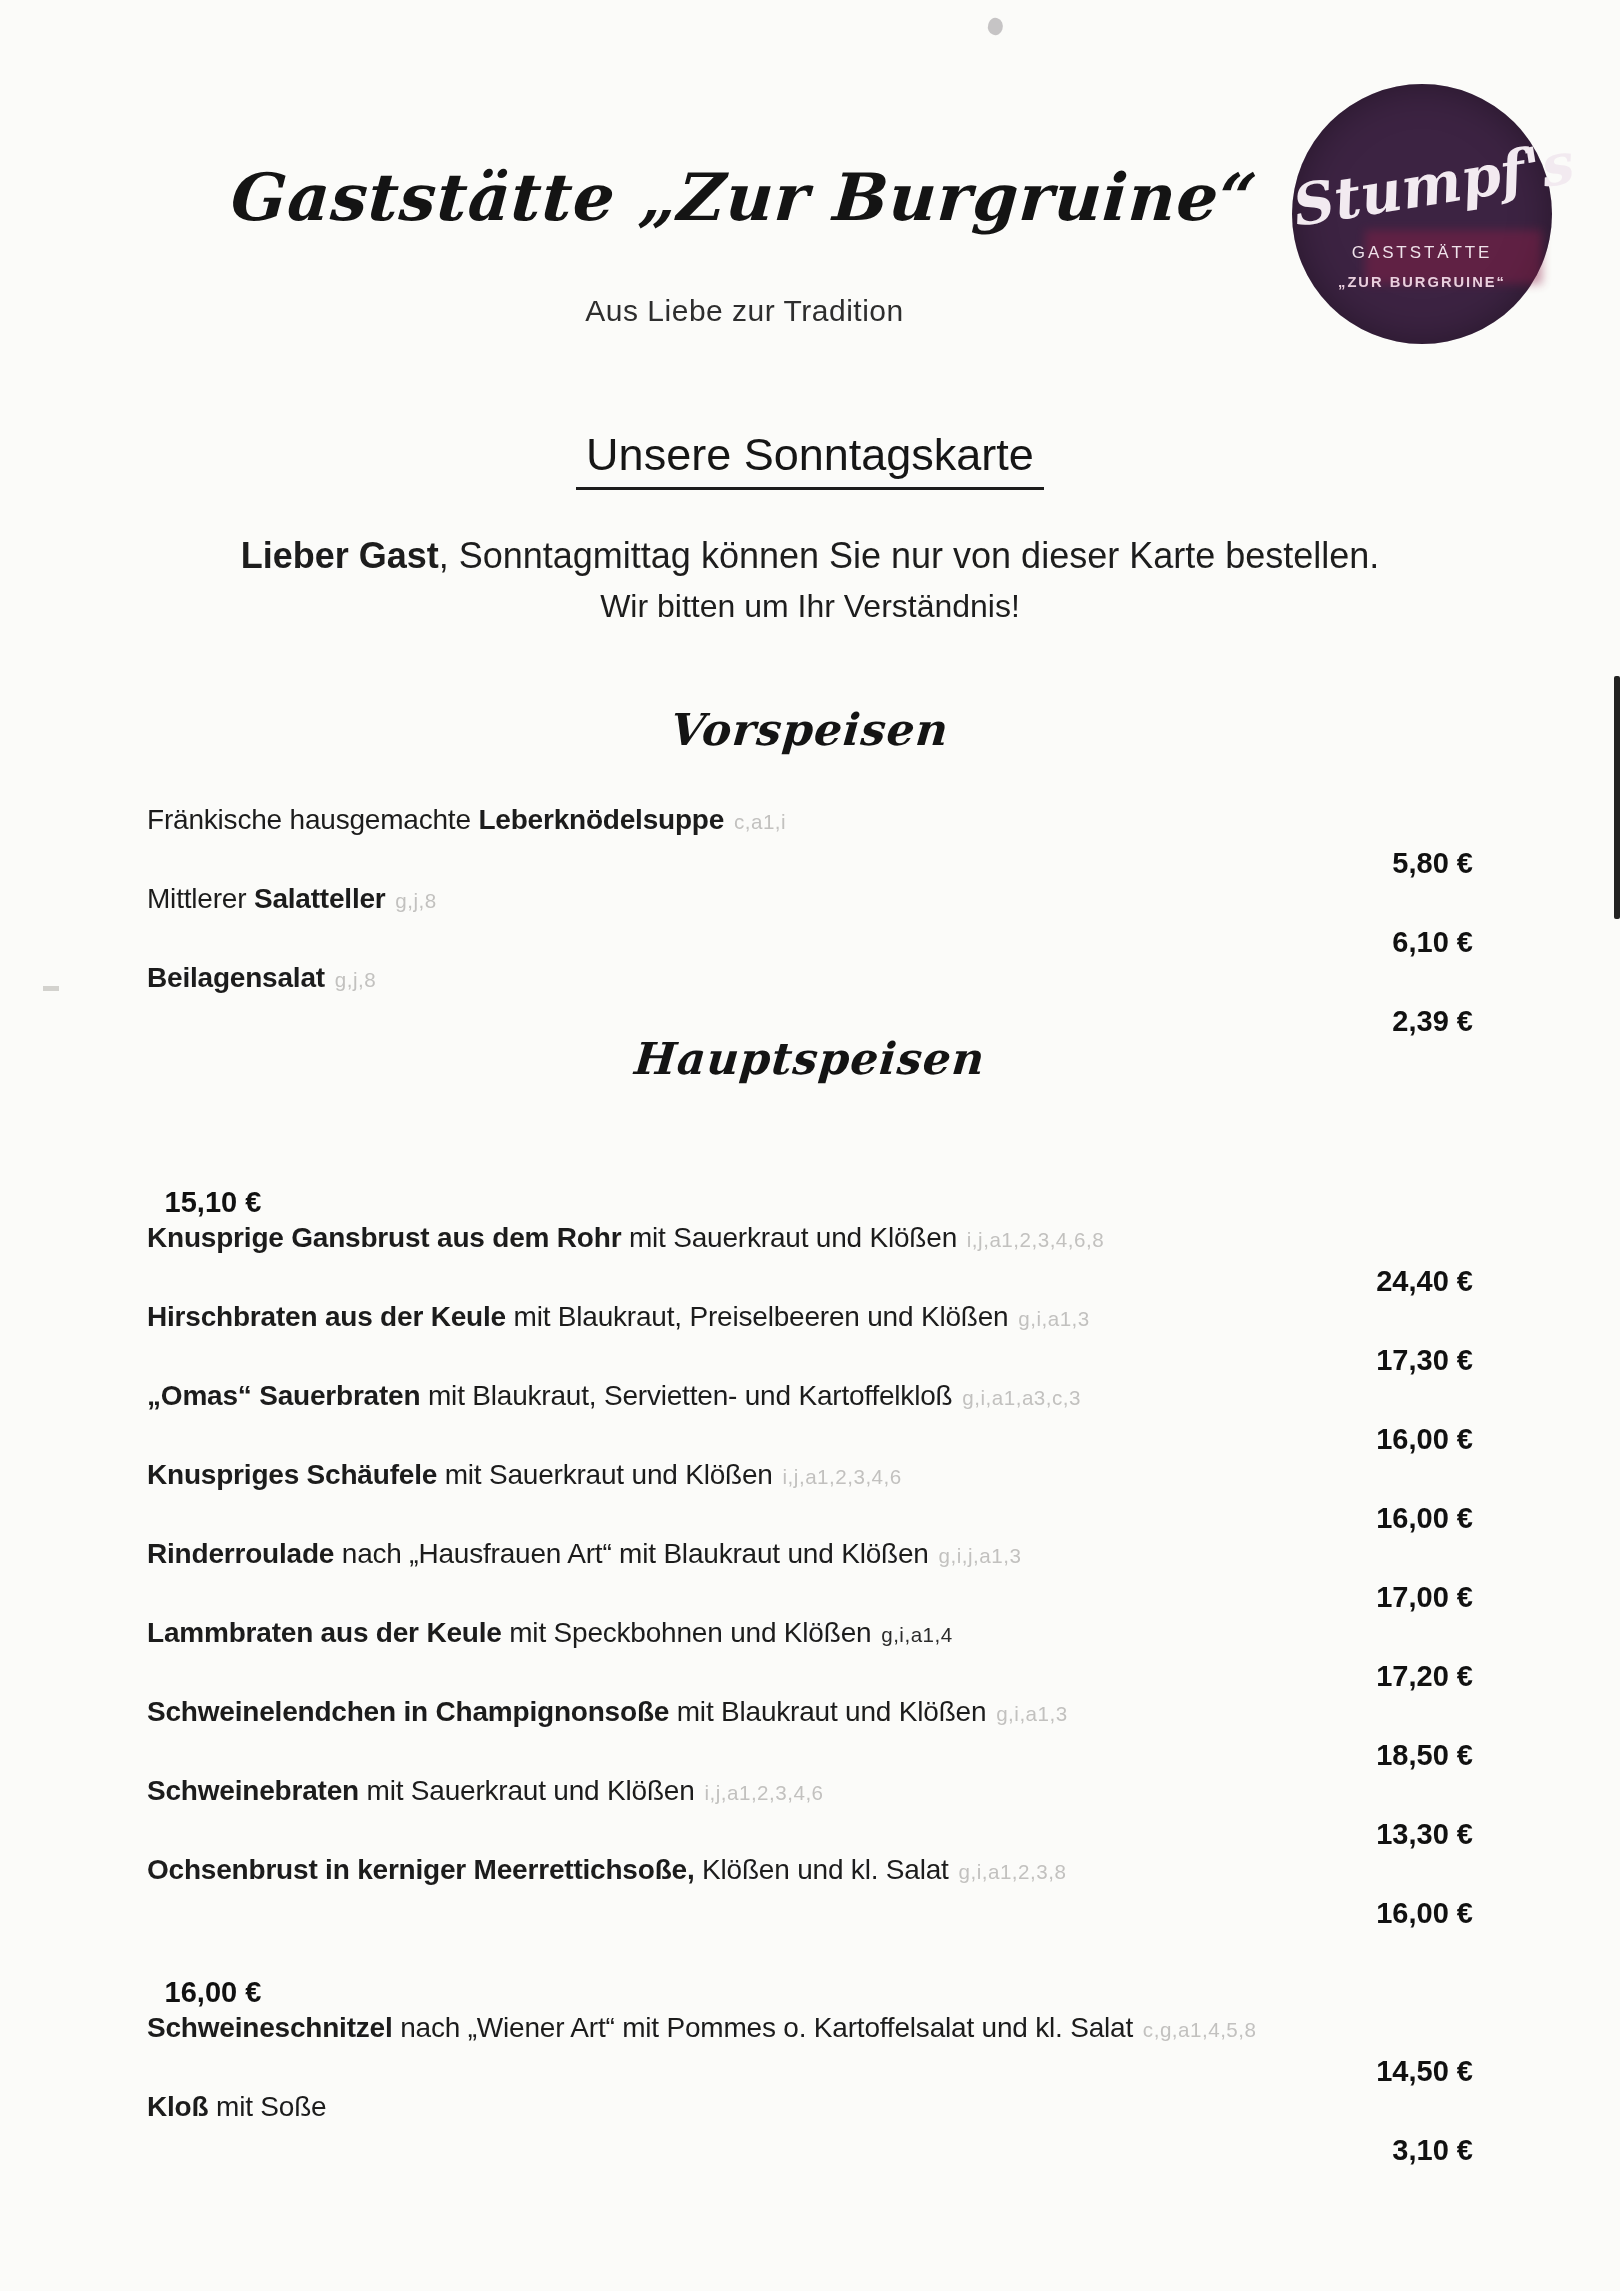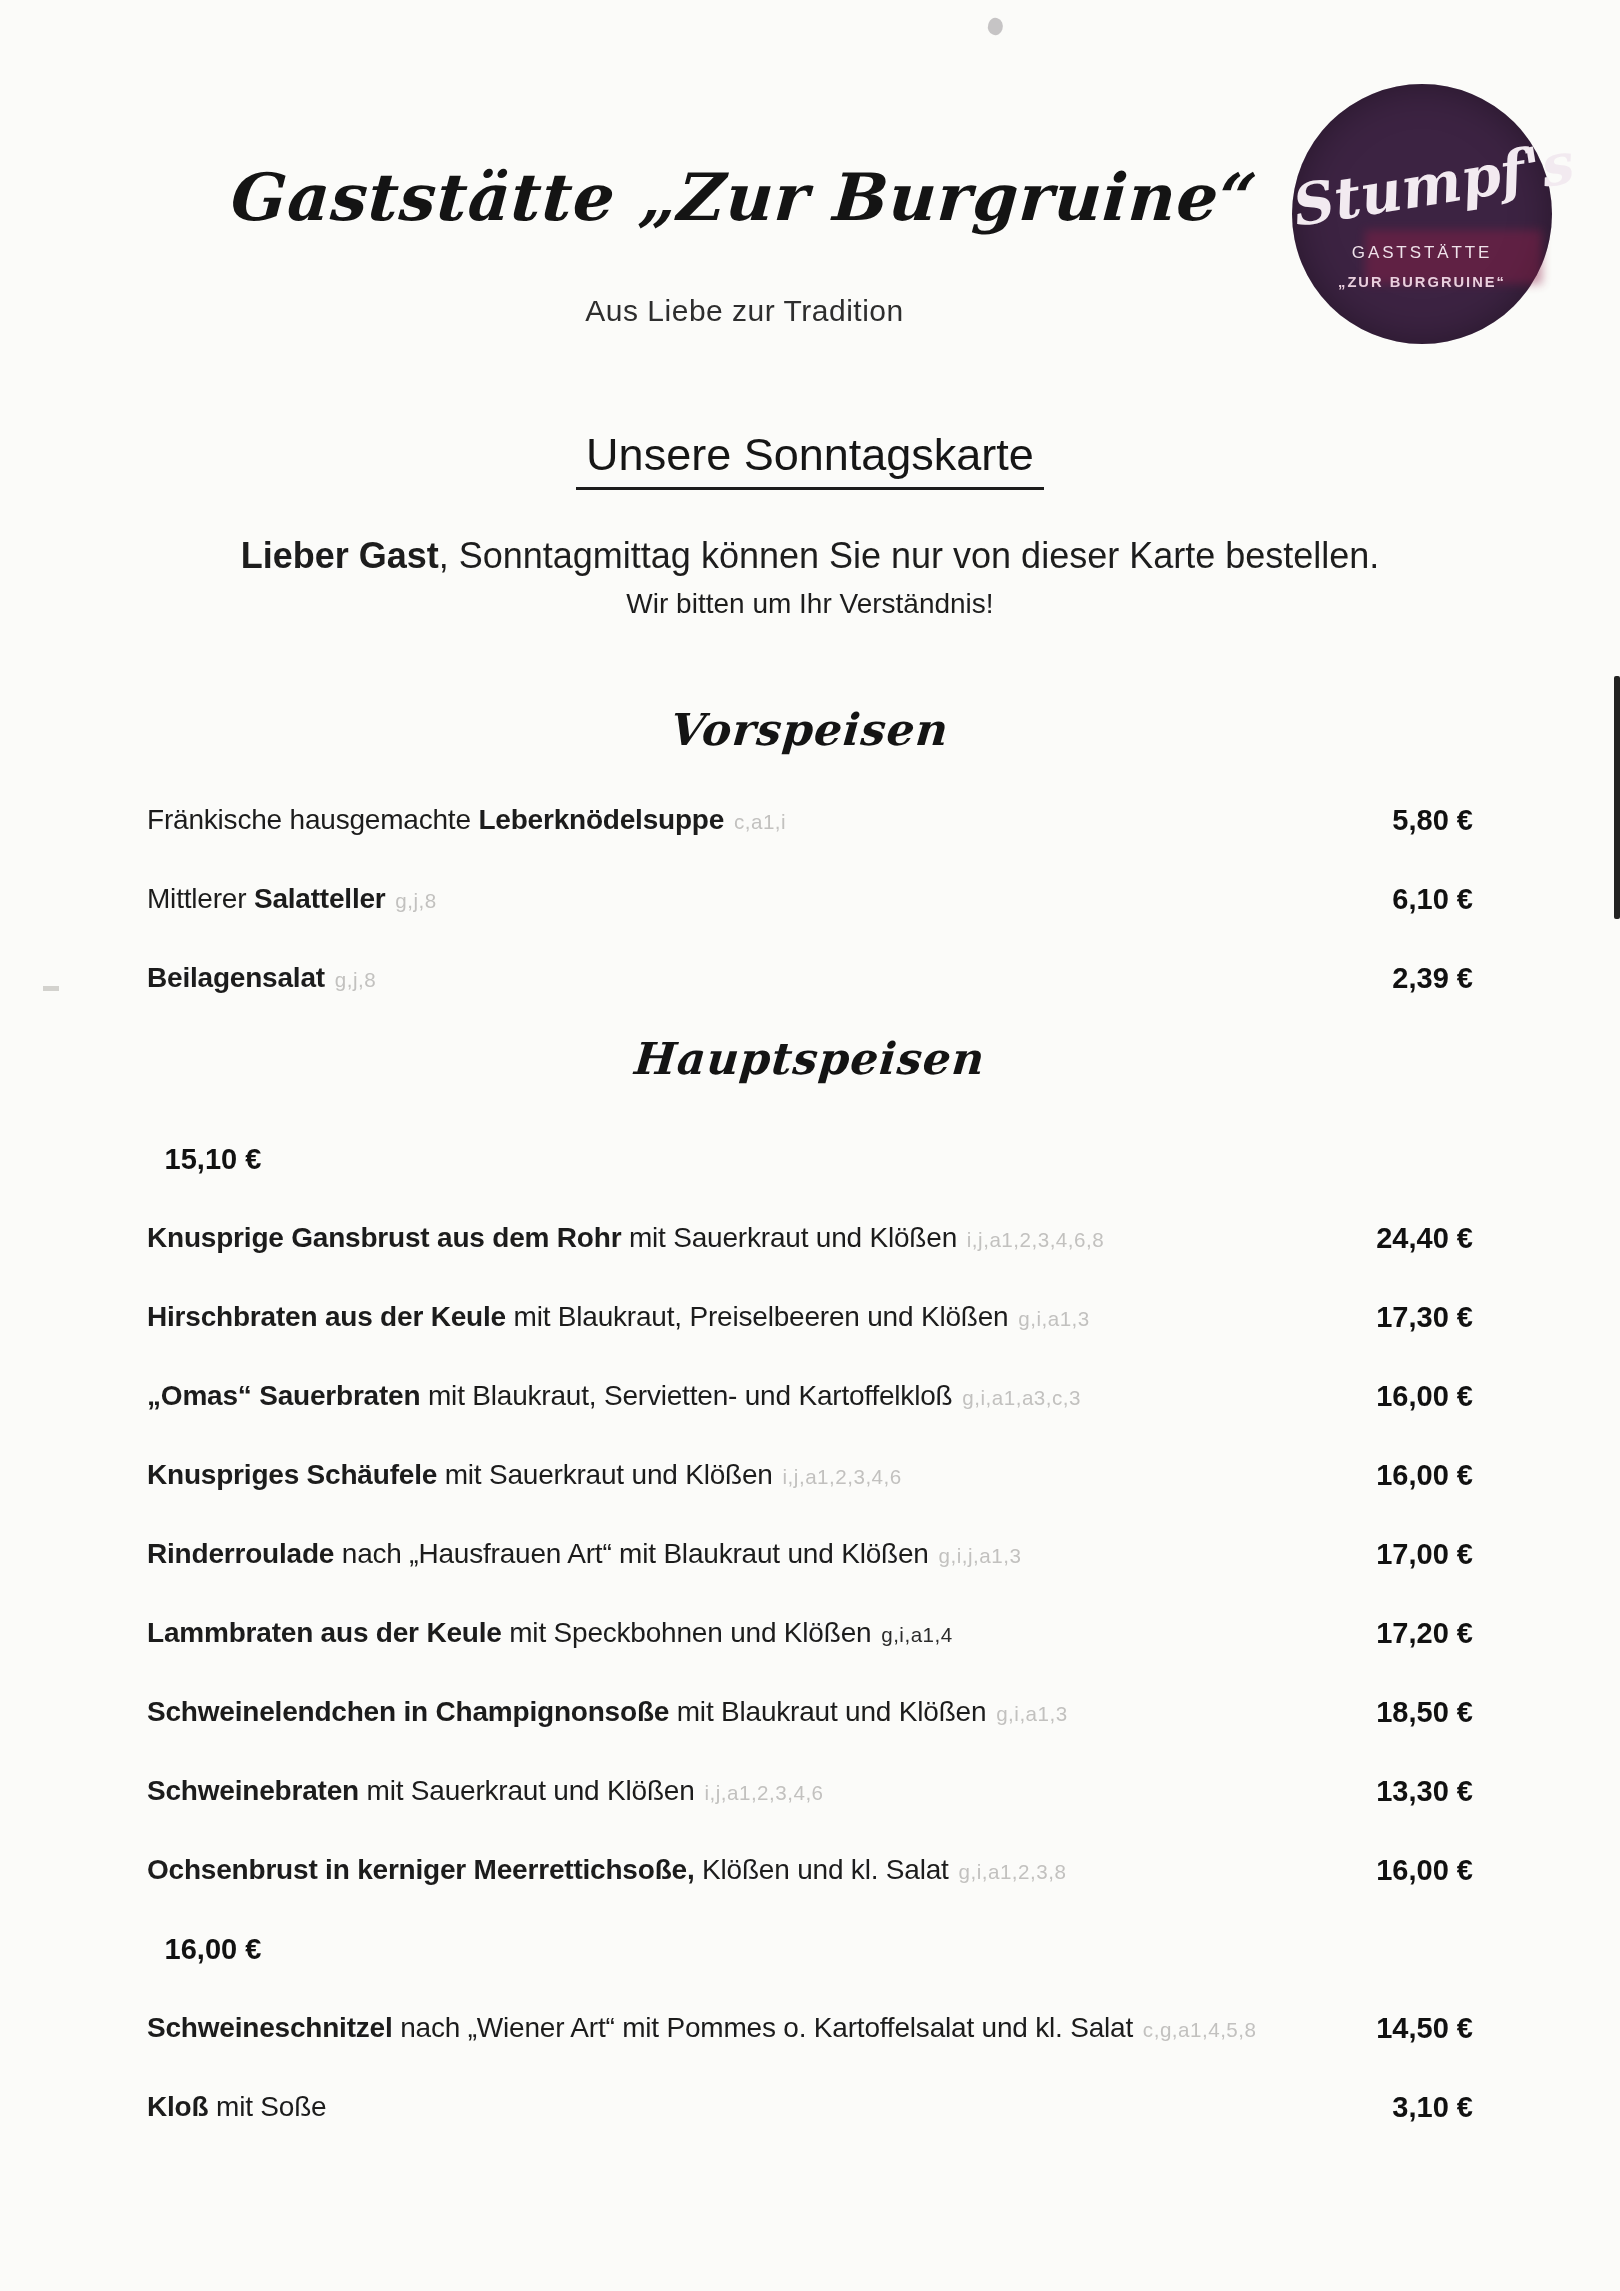--- a/index.html
+++ b/index.html
@@ -36,21 +36,21 @@
           font-size:14.7px; letter-spacing:2px; color:#e9cfdd; font-weight:700; }
 
   
   .karte-wrap { position:absolute; top:429px; left:0; width:1620px; text-align:center; }
   .karte-title { display:inline-block; font-size:45px; font-weight:400; color:#161616;
           letter-spacing:0px; border-bottom:3.9px solid #1c1c1c; padding:0 9.8px 5.9px 9.8px; }
   .notice1 { position:absolute; top:535px; left:0; width:1620px; text-align:center;
           font-size:36px; color:#1d1d1d; }
   .notice1 b { font-weight:700; }
   .notice2 { position:absolute; top:588px; left:0; width:1620px; text-align:center;
-          font-size:28px; color:#1d1d1d; }
+          font-size:32px; color:#1d1d1d; }
 
   
   .sec-head {
     position:absolute; left:0; width:1620px; text-align:center;
     font-family:"DejaVu Serif", serif; font-style:italic; font-weight:700;
     font-size:44px; color:#141414; transform:skewX(-5deg); letter-spacing:1px;
   }
   .sec-head.vorspeisen  { top:704px; }
   .sec-head.hauptspeisen{ top:1033px; }
 
@@ -58,21 +58,21 @@
   .rows { position:absolute; left:147px; right:147px; }
   .rows.v { top:804px; }
   .rows.h { top:1143px; }
   .row { display:flex; align-items:flex-start; height:35px; margin-bottom:44px; }
   .nm  { flex:1 1 auto; font-size:28px; letter-spacing:-0.2px; white-space:nowrap;
          color:#1c1c1c; overflow:visible; }
   .nm .b { font-weight:700; }
   .codes { font-size:20.6px; color:#c2c1bf; margin-left:9.8px; letter-spacing:0.5px; }
   .codes.dark { color:#2b2b2b; }
   .pr  { flex:0 0 auto; margin-left:17.6px; font-size:29px; font-weight:700;
-         color:#111; white-space:nowrap; }
+         color:#111; white-space:nowrap;margin-top:43px; }
 
   
   .speck { position:absolute; left:988px; top:17.6px; width:14.7px; height:16.7px;
            background:#9a979a; opacity:0.55; border-radius:45% 60% 50% 55%;
            transform:rotate(18deg); }
   .edge-strip { position:absolute; right:0; top:676px; width:5.9px; height:243px;
            background:#222; border-radius:2px; }
   .left-dash { position:absolute; left:43px; top:986px; width:15.7px; height:4.9px;
            background:#cbcac7; opacity:0.85; }
 </style>

